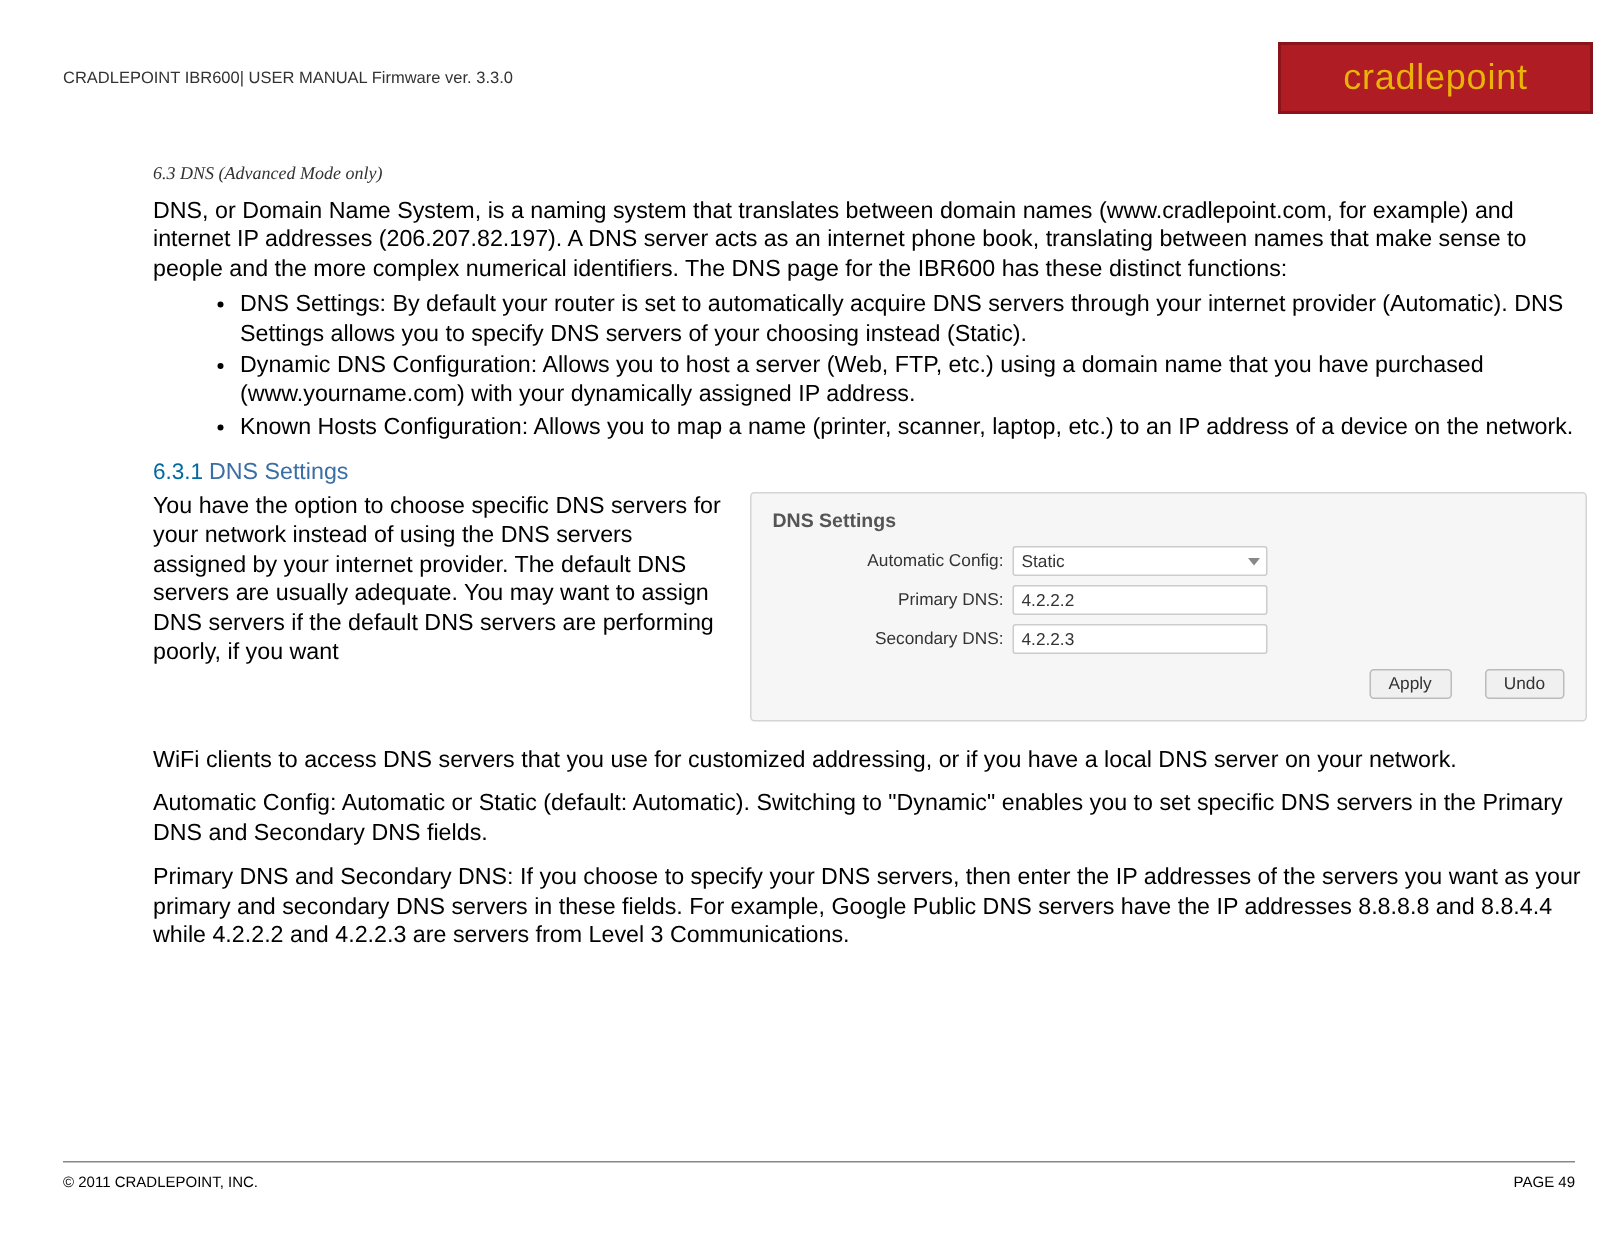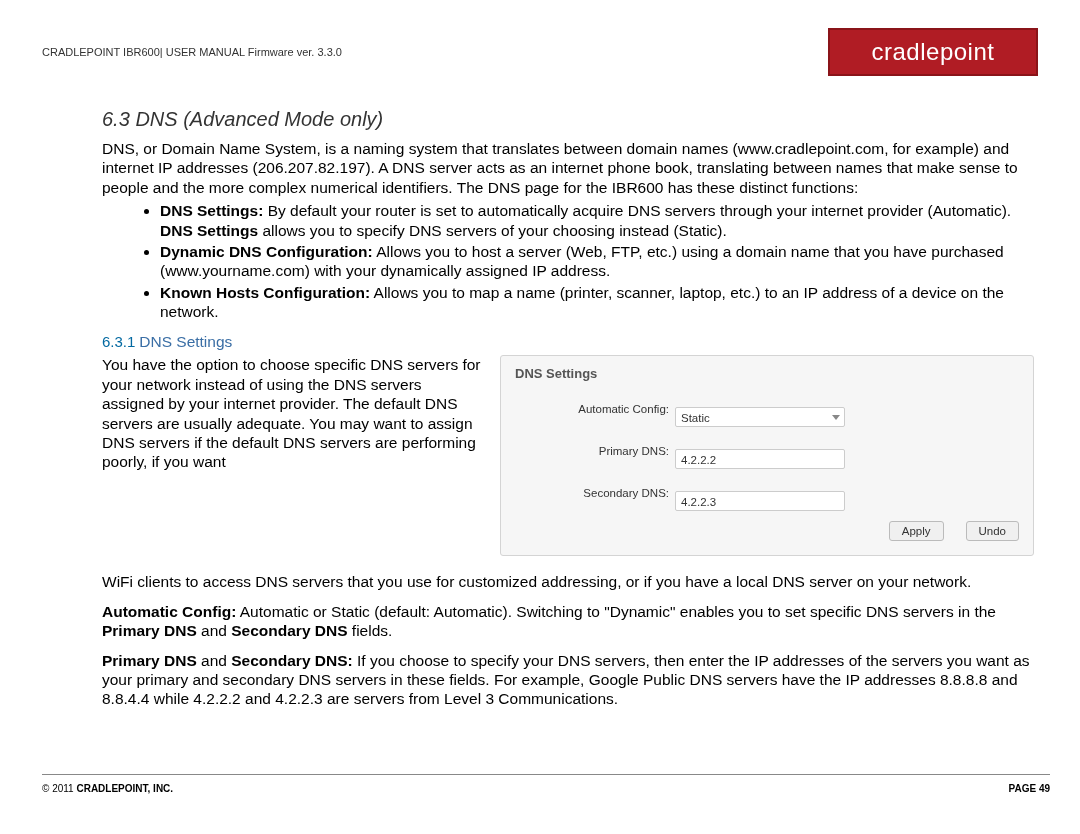--- a/index.html
+++ b/index.html
@@ -6,21 +6,21 @@
   body {
     width: 1080px;
     height: 834px;
     font-family: Arial, Helvetica, sans-serif;
     font-size: 14px;
     color: #000;
     background: #fff;
     position: relative;
   }
   .page {
-    padding: 28px 42px 0 42px;
+    padding: 28px 18px 0 42px;
   }
   .header-row {
     display: flex;
     justify-content: space-between;
     align-items: center;
     margin-bottom: 32px;
   }
   .header-text {
     font-size: 11px;
     color: #333;
@@ -28,35 +28,36 @@
   .logo-box {
     background: #b01c24;
     border: 2px solid #8a1419;
     width: 210px;
     height: 48px;
     display: flex;
     align-items: center;
     justify-content: center;
   }
   .logo-text {
-    color: #ffffff;
+    color: #eab308;
     font-size: 24px;
     font-family: "Segoe UI", Arial, sans-serif;
     letter-spacing: 0.5px;
   }
   .content {
     padding-left: 60px;
     padding-right: 4px;
   }
   .section-title {
     font-style: italic;
-    font-size: 20px;
+    font-size: 12px;
     font-weight: normal;
     color: #333;
     margin-bottom: 8px;
+    font-family: Liberation Serif, serif;
   }
   .section-num {
     font-style: italic;
   }
   .para {
     font-size: 15.5px;
     line-height: 1.25;
     margin-bottom: 4px;
   }
   ul.bullets {
@@ -108,21 +109,20 @@
     background: #fff;
     border: 1px solid #ccc;
     border-radius: 2px;
     height: 20px;
     width: 170px;
     padding: 0 5px;
     font-size: 11.5px;
     line-height: 20px;
     color: #333;
     position: relative;
-    margin-top: 16px;
   }
   .panel-field.select::after {
     content: "";
     position: absolute;
     right: 4px;
     top: 7px;
     width: 0; height: 0;
     border-left: 4px solid transparent;
     border-right: 4px solid transparent;
     border-top: 5px solid #888;
@@ -148,21 +148,21 @@
     left: 42px;
     right: 30px;
     border-top: 1px solid #888;
     padding-top: 8px;
     display: flex;
     justify-content: space-between;
     font-size: 10px;
   }
   .footer .center { text-align: center; flex: 1; }
   .footer a { color: #000; text-decoration: underline; }
-  b { font-weight: bold; }
+  b { font-weight: normal; }
 </style>
 </head>
 <body>
 
 <div class="page">
   <div class="header-row">
     <div class="header-text">CRADLEPOINT IBR600| USER MANUAL Firmware ver. 3.3.0</div>
     <div class="logo-box">
       <span class="logo-text">cradlepoint</span>
     </div>

